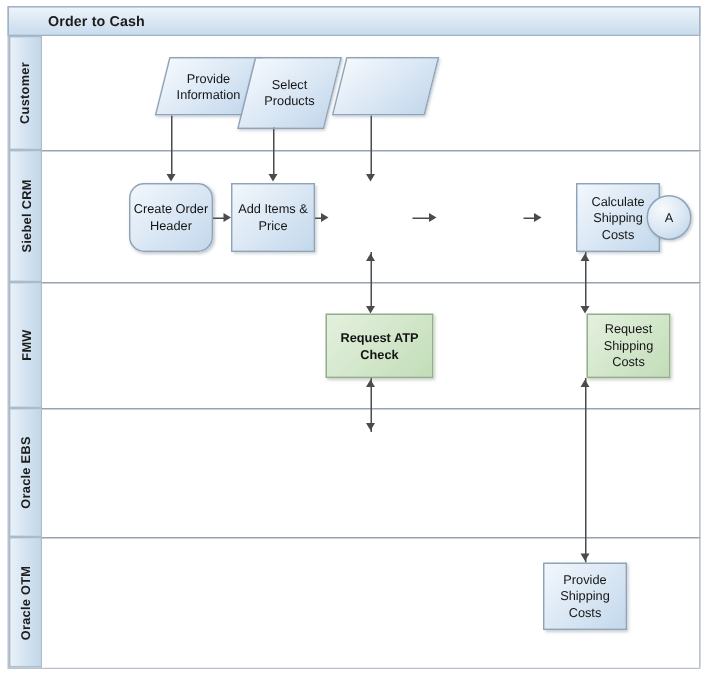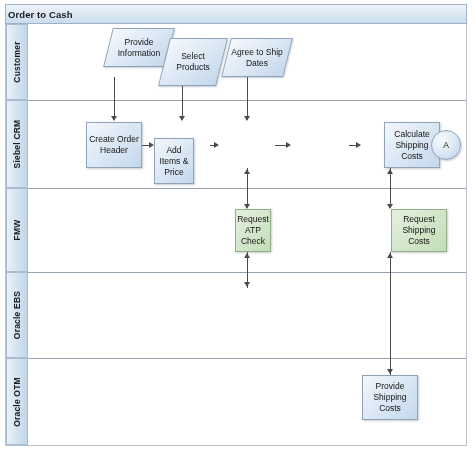--- a/index.html
+++ b/index.html
@@ -39,21 +39,21 @@
     top: 4px;
     width: 462px;
     height: 20px;
     box-sizing: border-box;
     border: 1px solid #9fb2c6;
     background: linear-gradient(to bottom, #eef4fa 0%, #d9e6f2 55%, #c9dcee 100%);
     font-size: 9.5px;
     font-weight: bold;
     color: #1b1b1b;
     line-height: 19px;
-    padding-left: 2px;
+    padding-left: 26px;
     letter-spacing: .1px;
   }
 
   
   .lane-label {
     position: absolute;
     left: 6px;
     width: 22px;
     box-sizing: border-box;
     border: 1px solid #a8bccd;
@@ -225,39 +225,38 @@
 
   <div class="conn conn-v" style="left:390px;top:168px;height:38px;"></div>
   <div class="arrow arrow-down" style="left:386.5px;top:204px;"></div>
   <div class="arrow arrow-up" style="left:386.5px;top:169px;"></div>
 
   <div class="conn conn-v" style="left:390px;top:252px;height:123px;"></div>
   <div class="arrow arrow-up" style="left:386.5px;top:253px;"></div>
   <div class="arrow arrow-down" style="left:386.5px;top:369px;"></div>
 
 
-  <div class="node node-para" style="left:108px;top:28px;width:62px;height:39px;">
+  <div class="node node-para" style="left:108px;top:38px;width:62px;height:39px;">
     <div class="para-shape"></div>
     <div class="para-text">Provide Information</div>
   </div>
 
   <div class="node node-para" style="left:164px;top:38px;width:58px;height:48px;text-align:center;">
     <div class="para-shape"></div>
     <div class="para-text">Select Products</div>
   </div>
 
   <div class="node node-para" style="left:226px;top:38px;width:62px;height:39px;">
     <div class="para-shape"></div>
-    <div class="para-text">Agree to Ship Dates</div>
-  </div>
-
-  <div class="node node-blue" style="left:86px;top:122px;width:56px;height:46px;">Create Order Header</div>
-  <div class="node node-blue" style="left:154px;top:122px;width:40px;height:46px;margin-top:16px;">Add Items &amp; Price</div>
+  </div>
+
+  <div class="node node-blue" style="left:86px;top:122px;width:56px;height:46px;border-radius:10px;">Create Order Header</div>
+  <div class="node node-blue" style="left:154px;top:122px;width:56px;height:46px;">Add Items &amp; Price</div>
   <div class="node node-blue" style="left:362px;top:122px;width:56px;height:46px;margin-left:22px;">Calculate Shipping Costs</div>
   <div class="node node-circle" style="left:431px;top:130px;width:30px;height:30px;">A</div>
 
-  <div class="node node-green" style="left:235px;top:209px;width:36px;height:43px;">Request ATP Check</div>
+  <div class="node node-green" style="left:217px;top:209px;width:72px;height:43px;font-weight:bold;">Request ATP Check</div>
   <div class="node node-green" style="left:362px;top:209px;width:56px;height:43px;margin-left:29px;">Request Shipping Costs</div>
 
 
   <div class="node node-blue" style="left:362px;top:375px;width:56px;height:45px;">Provide Shipping Costs</div>
 
 </div>
 
 </body></html>

